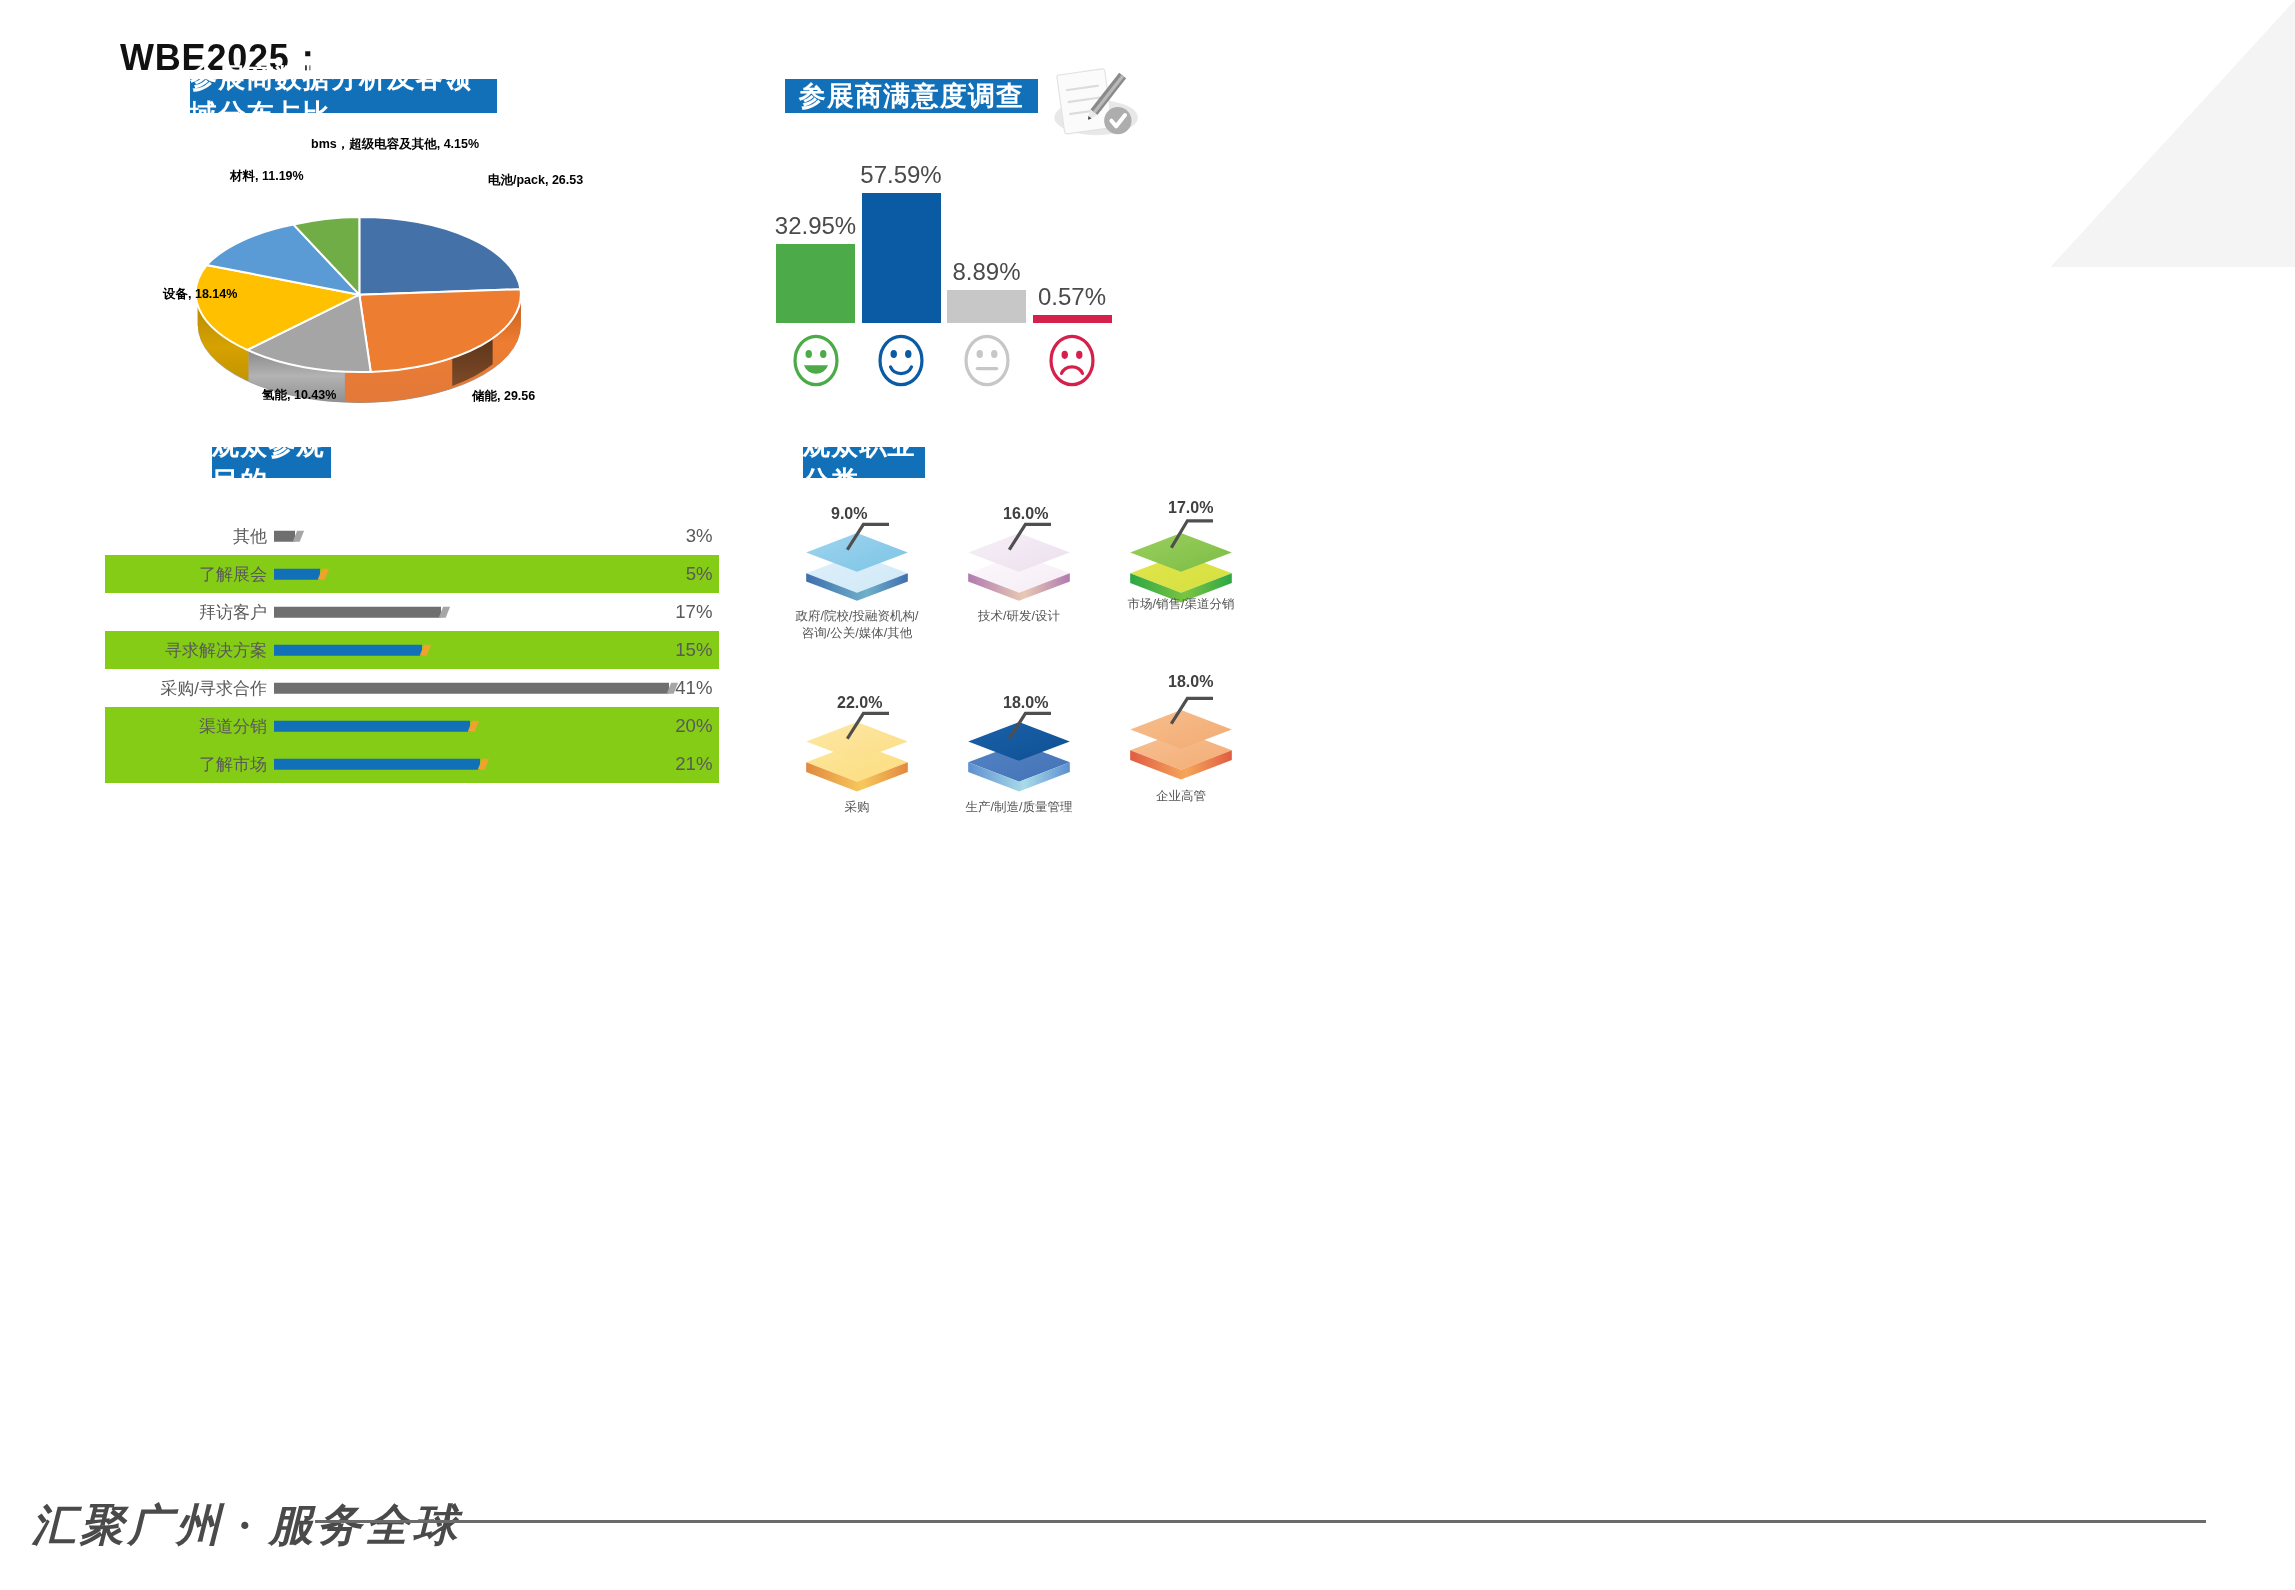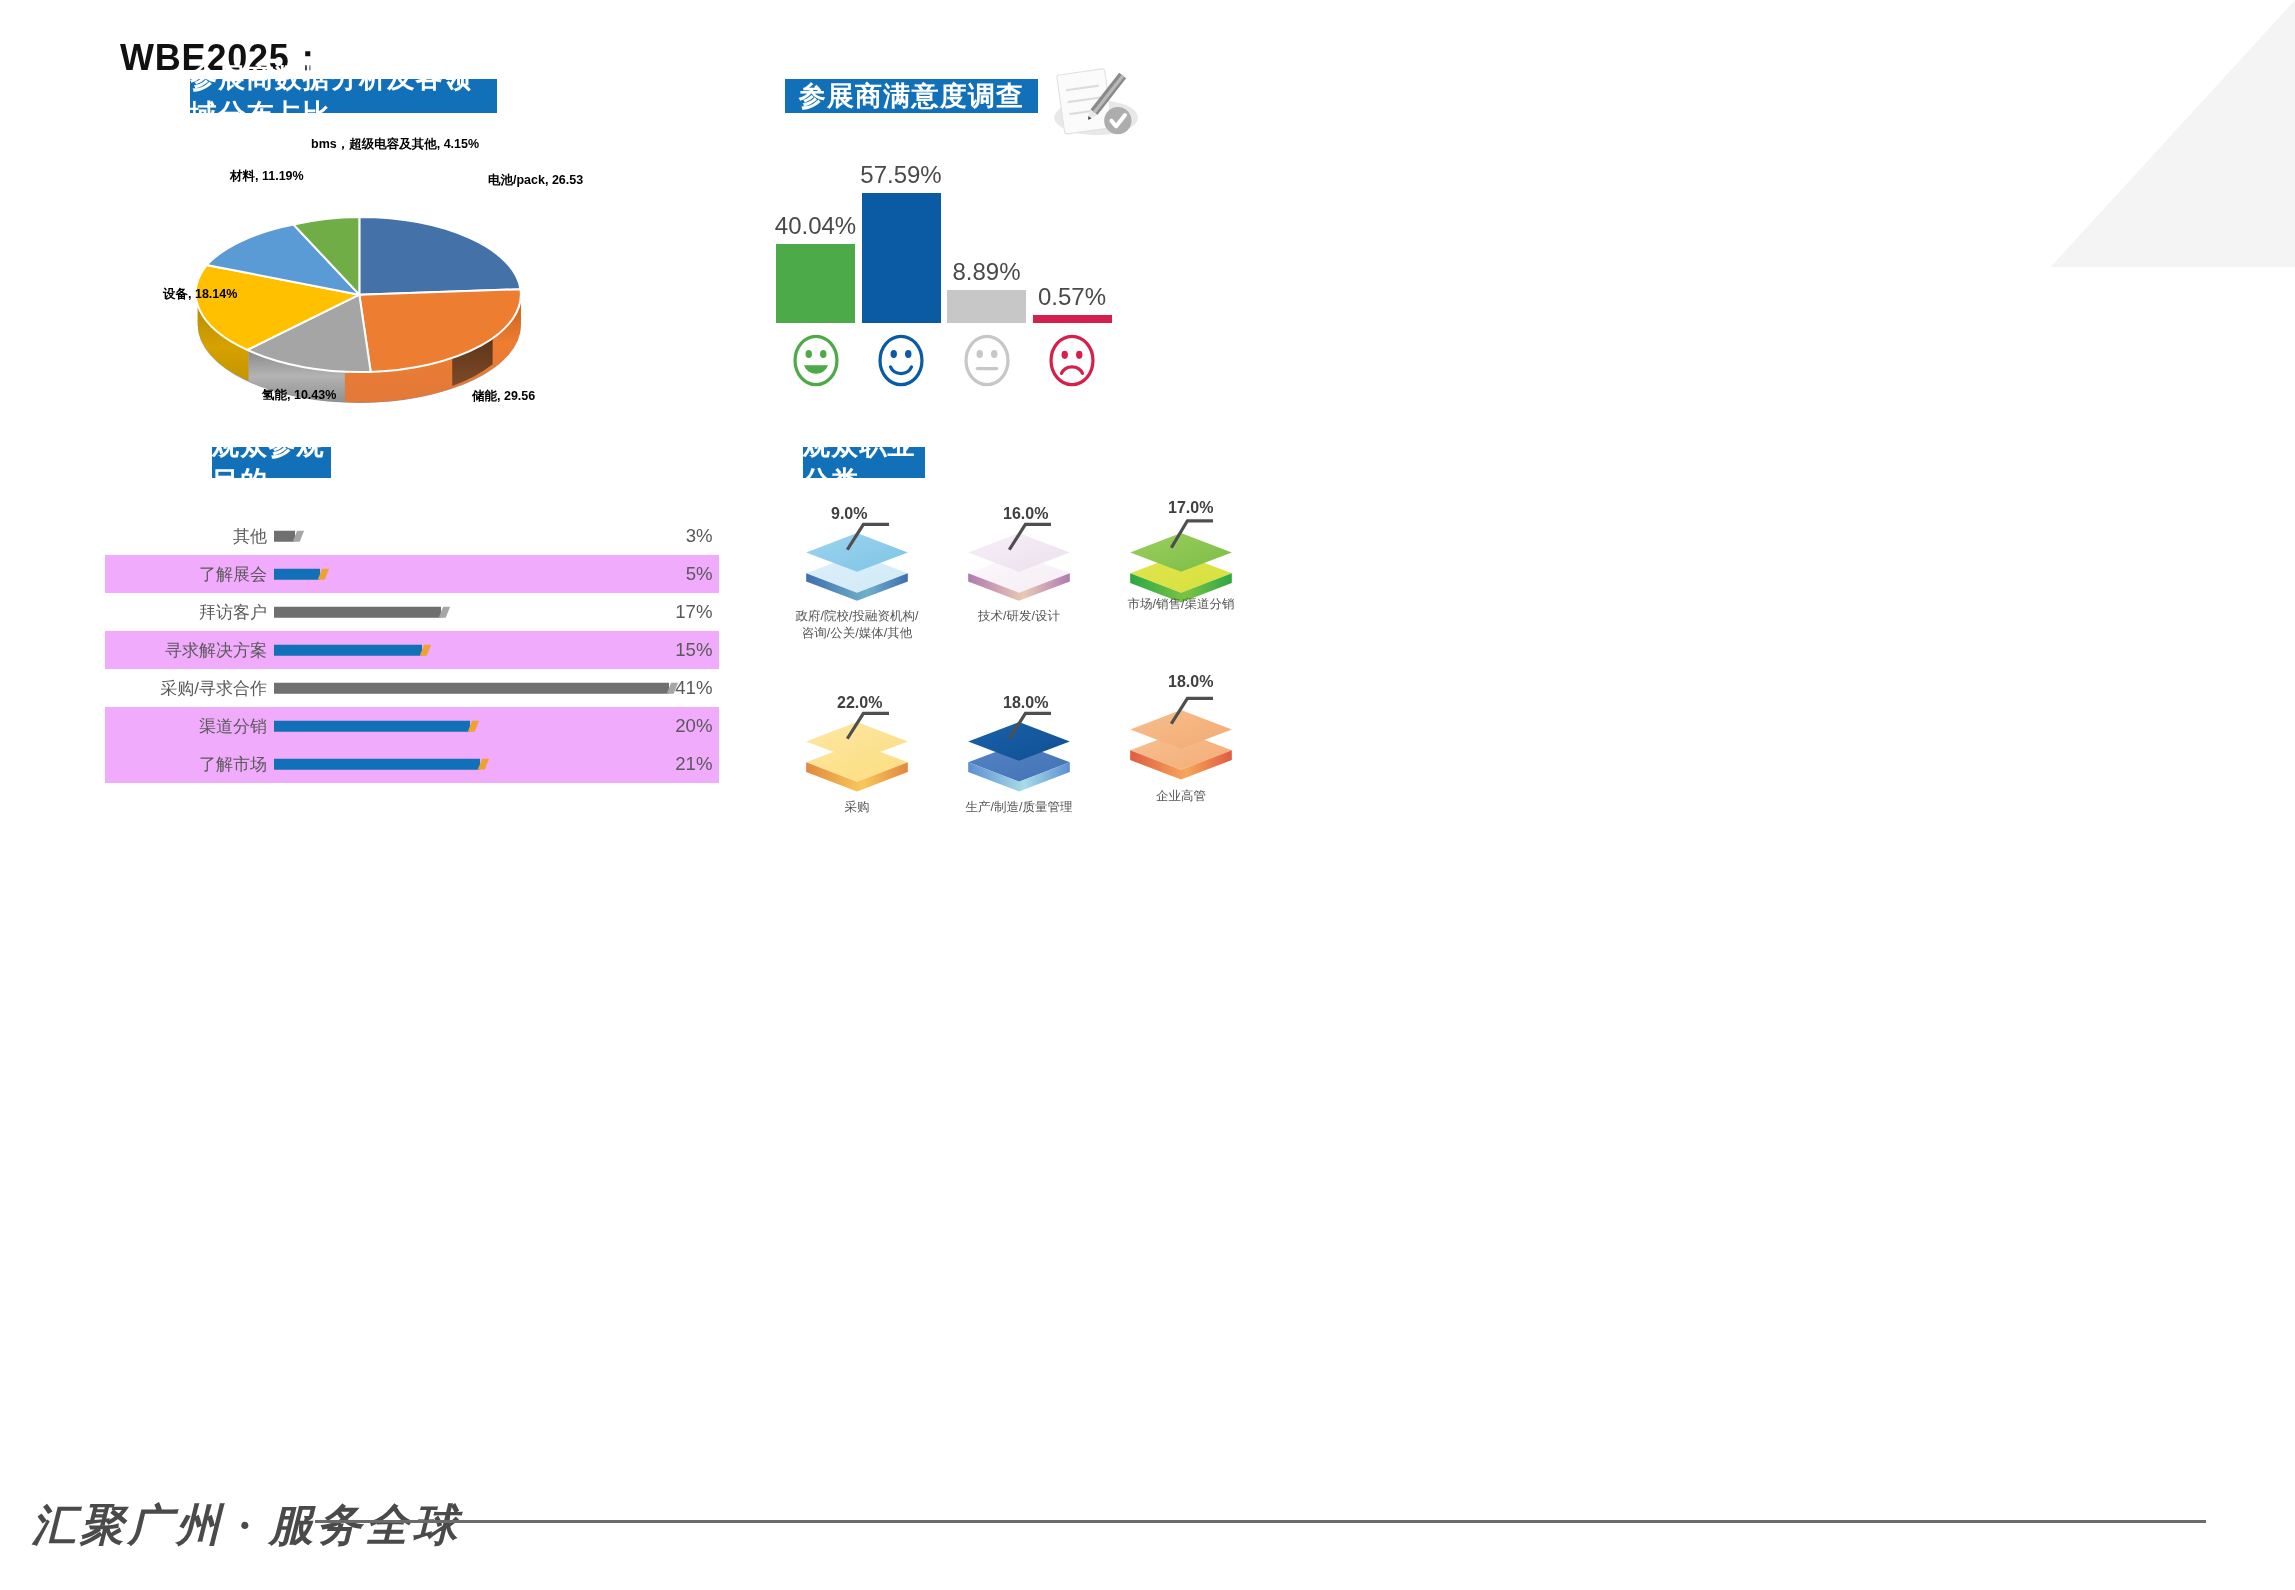--- a/index.html
+++ b/index.html
@@ -54,21 +54,21 @@
   .sat-col{width:79px;display:flex;flex-direction:column;align-items:center;justify-content:flex-end;height:100%;position:relative;}
   .sat-val{font-size:24px;color:#4a4a4a;margin-bottom:4px;white-space:nowrap;}
   .sat-bar{width:79px;}
   .sat-faces{position:absolute;left:0;bottom:8px;width:364px;display:flex;gap:6.5px;}
   .face-cell{width:79px;display:flex;justify-content:center;}
   .clipboard{position:absolute;left:1046px;top:66px;width:97px;height:74px;z-index:3;}
 
   
   .purpose{position:absolute;left:105px;top:517px;width:614px;z-index:4;}
   .p-row{display:flex;align-items:center;height:38px;position:relative;}
-  .p-row.stripe{background:#f0abfc;}
+  .p-row.stripe{background:#84cc16;}
   .p-label{width:162px;text-align:right;padding-right:7px;font-size:17px;color:#5a5a5a;white-space:nowrap;}
   .p-label.small{font-size:11.3px;}
   .p-track{flex:1;position:relative;height:38px;}
   .p-bar{position:absolute;left:0;top:50%;transform:translateY(-50%);height:10.5px;}
   .p-tip{position:absolute;top:50%;transform:translateY(-50%) skewX(-22deg);height:10.5px;width:7.3px;}
   .p-val{width:58px;text-align:right;font-size:18.6px;color:#5a5a5a;padding-right:6.5px;}
 
   
   .occ{position:absolute;left:776px;top:505px;width:711px;z-index:4;}
   .occ-row{display:flex;}
@@ -171,21 +171,21 @@
       <polygon points="69,70 74,70 71.5,74" fill="#4a4a4a"></polygon>
     </g>
     <circle cx="89" cy="68" r="17" fill="#adadad"></circle>
     <polyline points="81,68 87,75 98,61" fill="none" stroke="#ffffff" stroke-width="5" stroke-linecap="round" stroke-linejoin="round"></polyline>
   </svg>
 </div>
 
 <div class="sat-wrap">
   <div class="sat-bars">
     <div class="sat-col">
-      <div class="sat-val">40.04%</div>
+      <div class="sat-val">32.95%</div>
       <div class="sat-bar" style="height:79px;background:#4cab48;"></div>
     </div>
     <div class="sat-col">
       <div class="sat-val">57.59%</div>
       <div class="sat-bar" style="height:136px;background:#0b5ba4;"></div>
     </div>
     <div class="sat-col">
       <div class="sat-val">8.89%</div>
       <div class="sat-bar" style="height:33px;background:#c7c7c7;"></div>
     </div>

